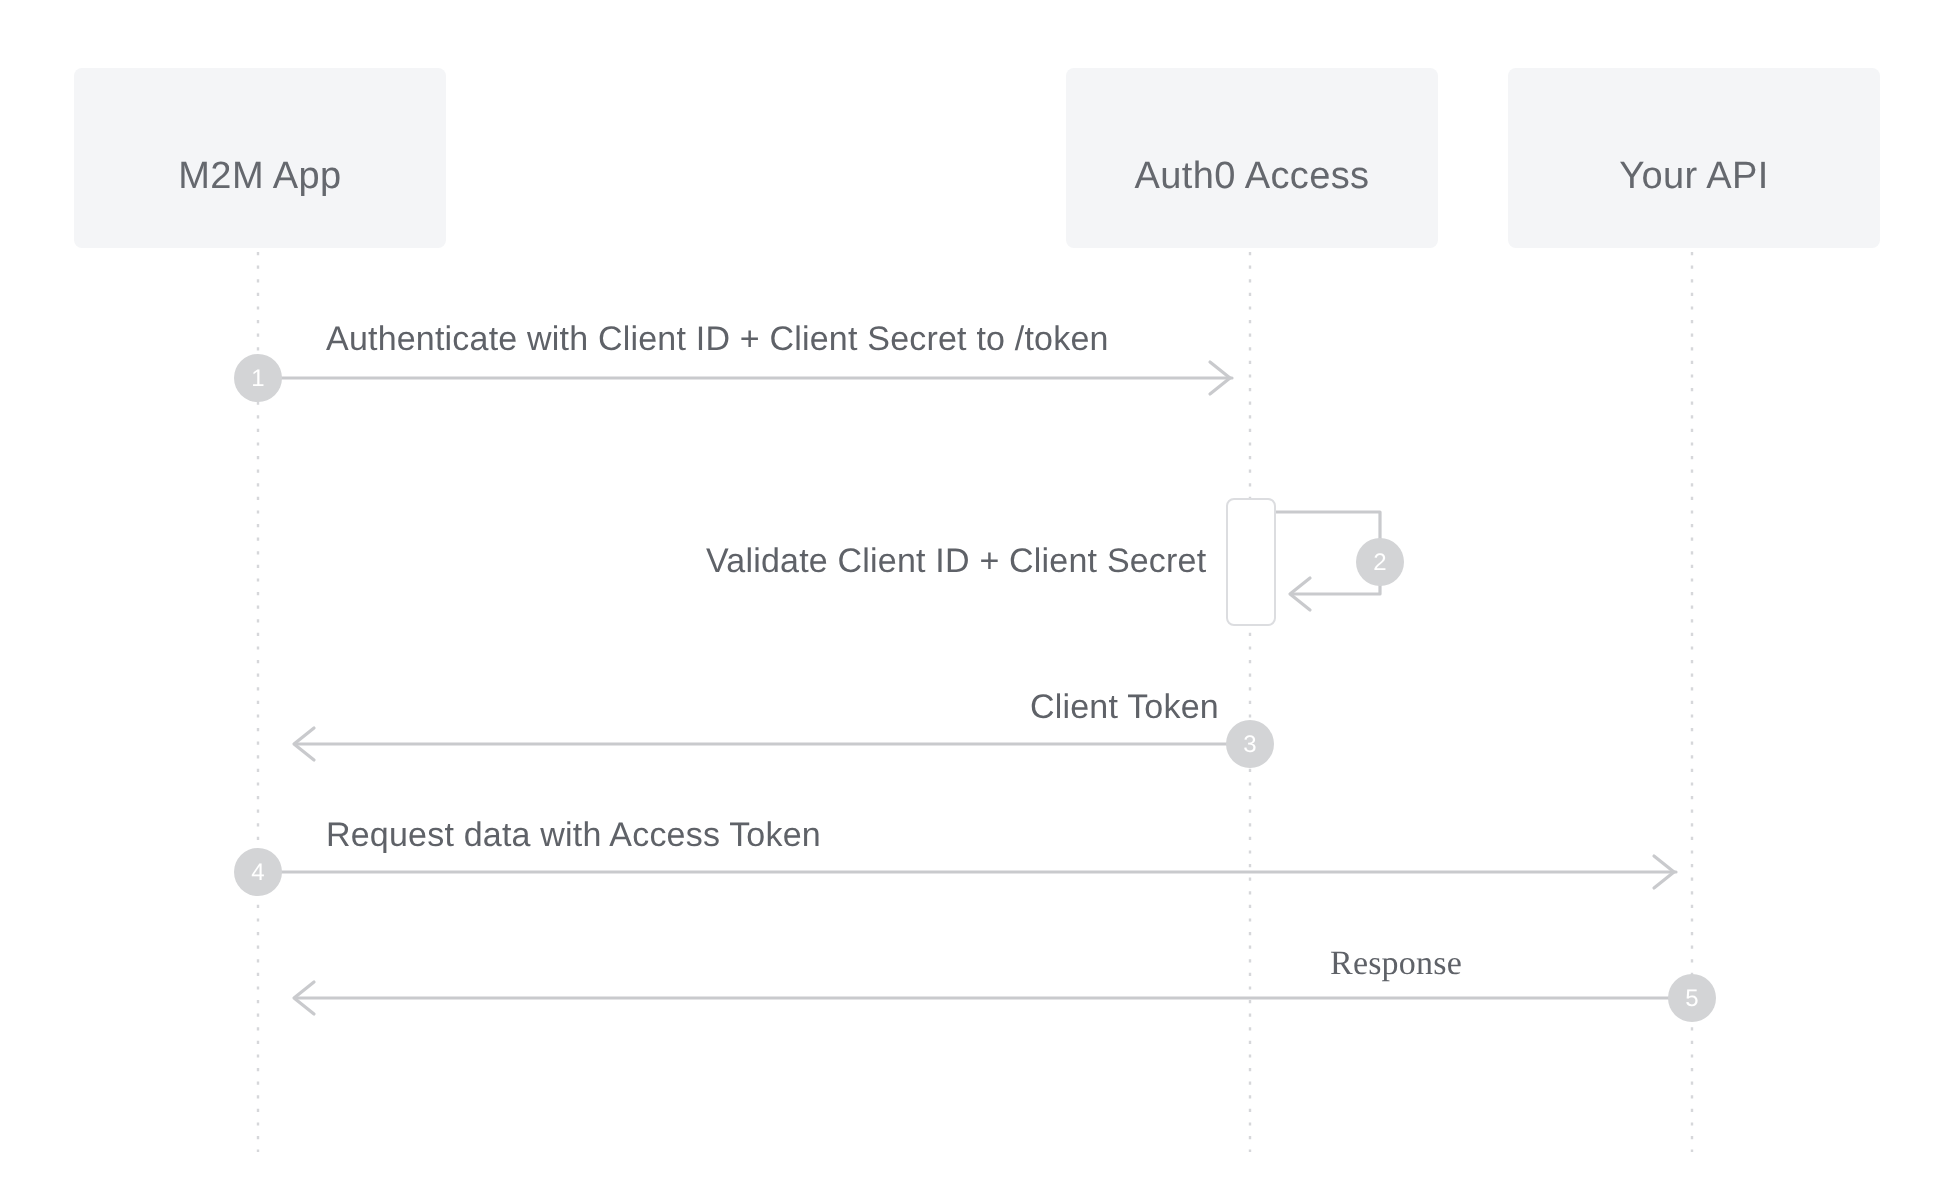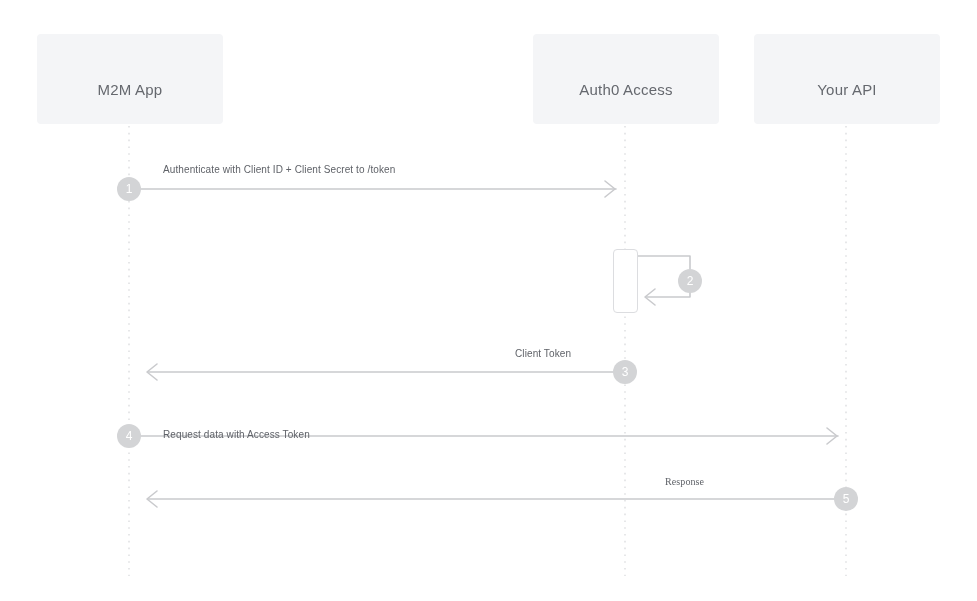--- a/index.html
+++ b/index.html
@@ -31,30 +31,30 @@
   .participant {
     position: absolute;
     background: #f4f5f7;
     border-radius: 4px;
     display: flex;
     align-items: center;
     justify-content: center;
     box-sizing: border-box;
   }
   .participant-label {
-    font-size: 15px;
+    font-size: 19px;
     color: #65686e;
     letter-spacing: 0.2px;
     white-space: nowrap;
     margin-top: 20px;
   }
   
   .msg-label {
     position: absolute;
-    font-size: 10px;
+    font-size: 17px;
     color: #5f6268;
     letter-spacing: 0.1px;
     white-space: nowrap;
     line-height: 18px;
   }
   .msg-label.align-left  { text-align: left; }
   .msg-label.align-right { text-align: right; }
   
   .step-badge {
     position: absolute;
@@ -127,24 +127,25 @@
   </div>
 
   <div class="participant" style="left:754px; top:34px; width:186px; height:90px;">
     <span class="participant-label">Your API</span>
   </div>
 
   <div class="activation" style="left:613px; top:249px; width:25px; height:64px;"></div>
 
   <div class="msg-label align-left" style="left:163px; top:161px;">Authenticate with Client ID + Client Secret to /token</div>
 
+  <div class="msg-label align-right" style="left: 353px; top: 272px; width: auto;">Validate Client ID + Client Secret</div>
 
   <div class="msg-label align-right" style="left: 515px; top: 345px; width: auto;">Client Token</div>
 
-  <div class="msg-label align-left" style="left:163px; top:409px;margin-top:17px;">Request data with Access Token</div>
+  <div class="msg-label align-left" style="left:163px; top:409px;">Request data with Access Token</div>
 
   <div class="msg-label align-right" style="left: 665px; top: 473px; width: auto; font-family: Liberation Serif, serif;">Response</div>
 
   <div class="step-badge" style="left:117px; top:177px;">
     <span>1</span>
   </div>
 
   <div class="step-badge" style="left:678px; top:269px;">
     <span>2</span>
   </div>

